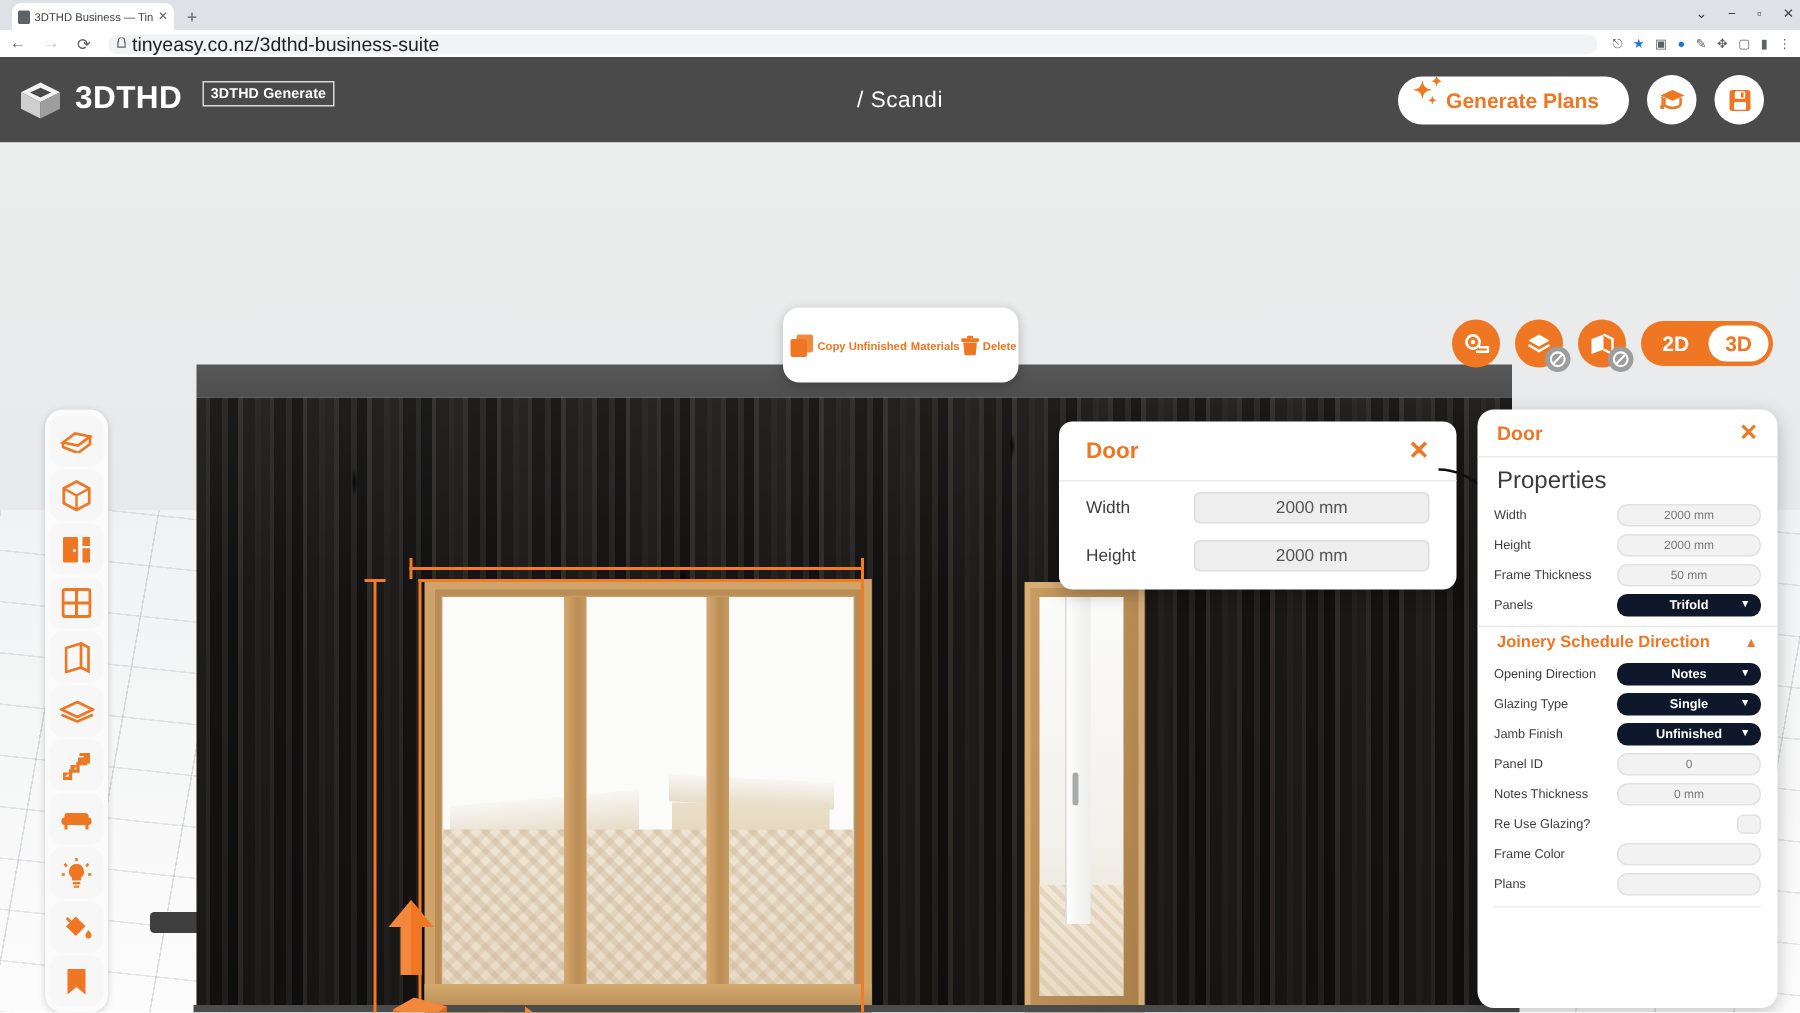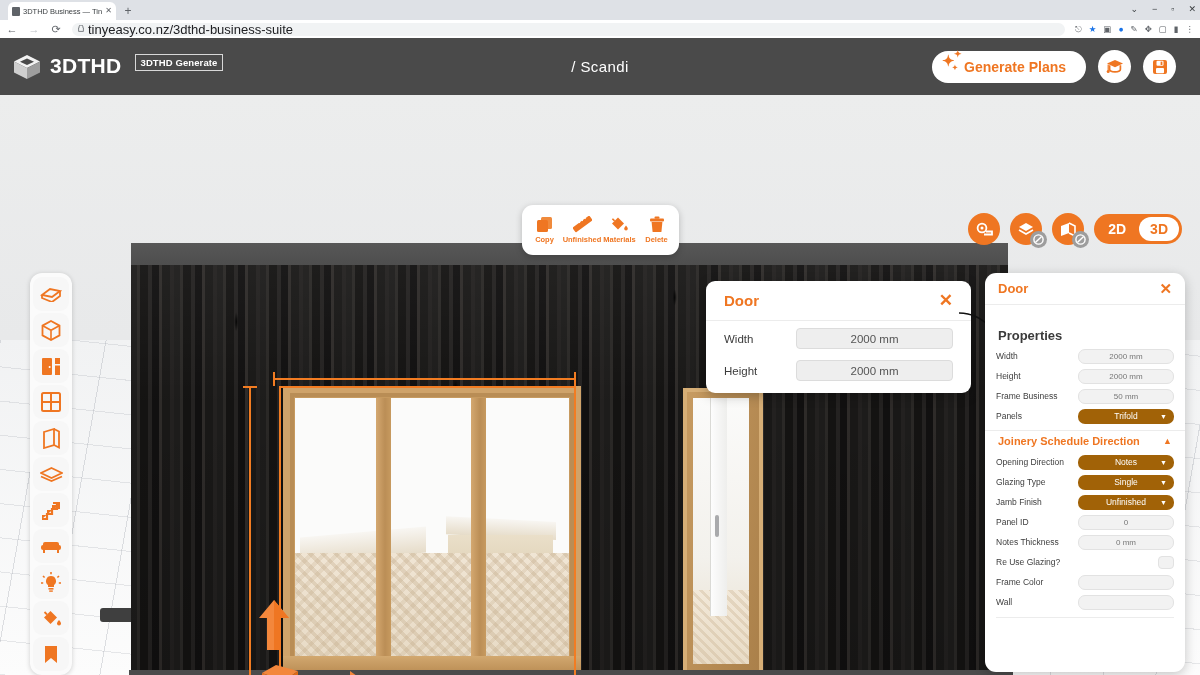--- a/index.html
+++ b/index.html
@@ -200,21 +200,21 @@
     color: #ef7622;
   }
   .tool-btn svg { display: block; }
 
   
   #context-toolbar {
     position: absolute; left: 522px; top: 110px; width: 157px; height: 50px;
     background: #fff; border-radius: 11px; box-shadow: 0 2px 7px rgba(0,0,0,.22);
     display: flex; align-items: center; justify-content: space-around; padding: 0 4px;
   }
-  .ctx-item { display: flex; flex-direction: column; align-items: center; gap: 2px; width: 38px; }
+  .ctx-item { display: flex; flex-direction: row; align-items: center; gap: 2px; width: 38px; }
   .ctx-item .ctx-label { font-size: 7.5px; color: #ef7622; font-weight: bold; }
 
   
   #view-controls {
     position: absolute; right: 18px; top: 118px; display: flex; align-items: center; gap: 10px;
   }
   .view-round {
     width: 32px; height: 32px; border-radius: 50%; background: #ef7622;
     display: flex; align-items: center; justify-content: center; color: #fff; position: relative;
   }
@@ -260,39 +260,39 @@
     background: #fff; border-radius: 11px; box-shadow: 0 3px 12px rgba(0,0,0,.22);
     overflow: hidden;
   }
   #props-panel .pp-head {
     height: 32px; display: flex; align-items: center; justify-content: space-between;
     padding: 0 13px; border-bottom: 1px solid #ececec;
   }
   #props-panel .pp-title { color: #ef7622; font-size: 13px; font-weight: bold; }
   #props-panel .pp-close { color: #ef7622; font-size: 15px; font-weight: bold; line-height: 1; }
   .pp-section-lbl {
-    font-size: 13px; font-weight: bold; color: #3b3b3b; padding: 7px 13px 3px; margin-top: 16px;
+    font-size: 16px; font-weight: normal; color: #3b3b3b; padding: 7px 13px 3px;
   }
   .pp-section-orange {
     display: flex; align-items: center; justify-content: space-between;
     padding: 4px 13px 5px; margin-top: 4px;
     border-top: 1px solid #ececec;
   }
   .pp-section-orange .sec-t { font-size: 11px; font-weight: bold; color: #ef7622; }
   .pp-section-orange .sec-chev { color: #ef7622; font-size: 9px; }
   .pp-row { display: flex; align-items: center; padding: 2px 11px; height: 20px; gap: 6px; }
   .pp-lbl { font-size: 8.5px; color: #3d3d3d; width: 76px; flex: 0 0 auto; }
   .pp-input {
     flex: 1 1 auto; height: 15px; background: #f2f2f2; border: 1px solid #e2e2e2;
     border-radius: 7px; font-size: 8px; color: #777;
     display: flex; align-items: center; justify-content: center;
   }
   .pp-select {
-    flex: 1 1 auto; height: 15px; background: #a16207; border-radius: 7px;
-    font-size: 8.5px; color: #fff; font-weight: normal; position: relative;
+    flex: 1 1 auto; height: 15px; background: #0f172a; border-radius: 7px;
+    font-size: 8.5px; color: #fff; font-weight: bold; position: relative;
     display: flex; align-items: center; justify-content: center;
   }
   .pp-select .caret {
     position: absolute; right: 7px; top: 50%; transform: translateY(-50%);
     font-size: 7px; color: #fff;
   }
   .pp-check {
     width: 16px; height: 13px; background: #f2f2f2; border: 1px solid #e2e2e2;
     border-radius: 4px; margin-left: auto;
   }
@@ -634,21 +634,21 @@
 
     <div class="pp-row">
       <span class="pp-lbl">Width</span>
       <span class="pp-input">2000 mm</span>
     </div>
     <div class="pp-row">
       <span class="pp-lbl">Height</span>
       <span class="pp-input">2000 mm</span>
     </div>
     <div class="pp-row">
-      <span class="pp-lbl">Frame Business</span>
+      <span class="pp-lbl">Frame Thickness</span>
       <span class="pp-input">50 mm</span>
     </div>
     <div class="pp-row">
       <span class="pp-lbl">Panels</span>
       <span class="pp-select">
         <span>Trifold</span>
         <span class="caret">▼</span>
       </span>
     </div>
 
@@ -688,18 +688,18 @@
     </div>
     <div class="pp-row">
       <span class="pp-lbl">Re Use Glazing?</span>
       <span class="pp-check"></span>
     </div>
     <div class="pp-row">
       <span class="pp-lbl">Frame Color</span>
       <span class="pp-input"></span>
     </div>
     <div class="pp-row">
-      <span class="pp-lbl">Wall</span>
+      <span class="pp-lbl">Plans</span>
       <span class="pp-input"></span>
     </div>
     <div class="pp-divider"></div>
   </div>
 </div>
 
 </body></html>

